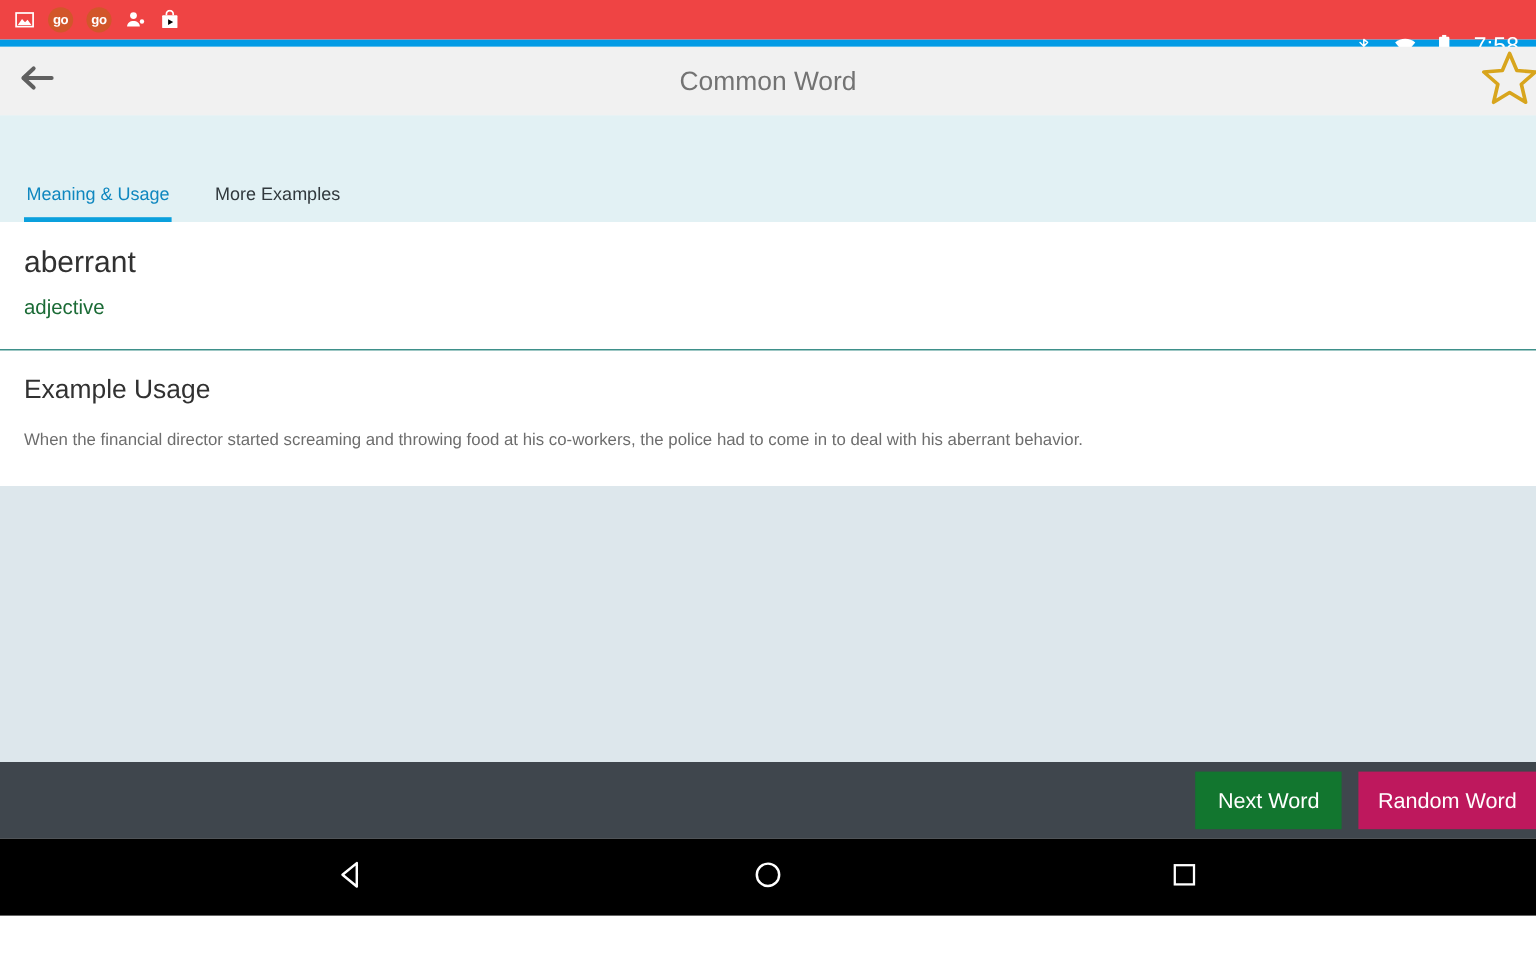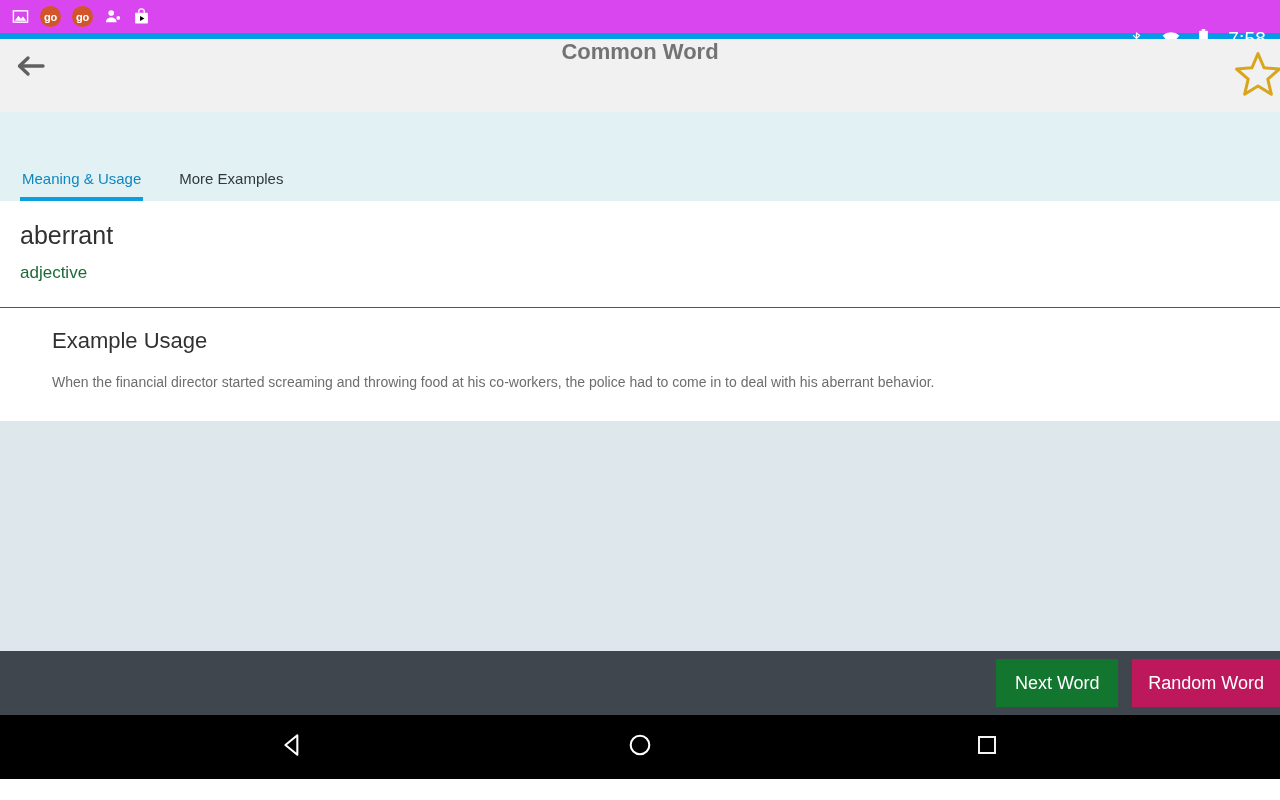--- a/index.html
+++ b/index.html
@@ -11,21 +11,21 @@
     width: 1280px;
     height: 800px;
     font-family: "Liberation Sans", sans-serif;
     overflow: hidden;
     position: relative;
   }
 
   
   .status-bar {
     height: 33px;
-    background: #d946ef;
+    background: #ef4444;
     display: flex;
     align-items: center;
     justify-content: space-between;
     padding: 0 14px 0 12px;
     box-sizing: border-box;
   }
   .status-left {
     display: flex;
     align-items: center;
     gap: 11px;
@@ -62,26 +62,26 @@
   }
 
   
   .accent-strip {
     height: 6px;
     background: #039be5;
   }
 
   
   .app-bar {
-    height: 73px;
+    height: 57px;
     background: #f1f1f1;
     display: flex;
+    align-items: center;
     position: relative;
     box-sizing: border-box;
-    font-weight: bold;
   }
   .back-btn {
     width: 62px;
     height: 57px;
     display: flex;
     align-items: center;
     justify-content: center;
     cursor: pointer;
   }
   .app-title {
@@ -164,21 +164,20 @@
     color: #6d6d6d;
   }
   .word-pos {
     font-size: 17px;
     color: #1b6b36;
     padding-right: 1px;
   }
 
   .example-card {
     padding: 19px 20px 22px 20px;
-    margin-left: 32px;
   }
   .example-heading {
     font-size: 22px;
     color: #313131;
     line-height: 28px;
   }
   .example-line {
     font-size: 14px;
     color: #6d6d6d;
     line-height: 33px;

